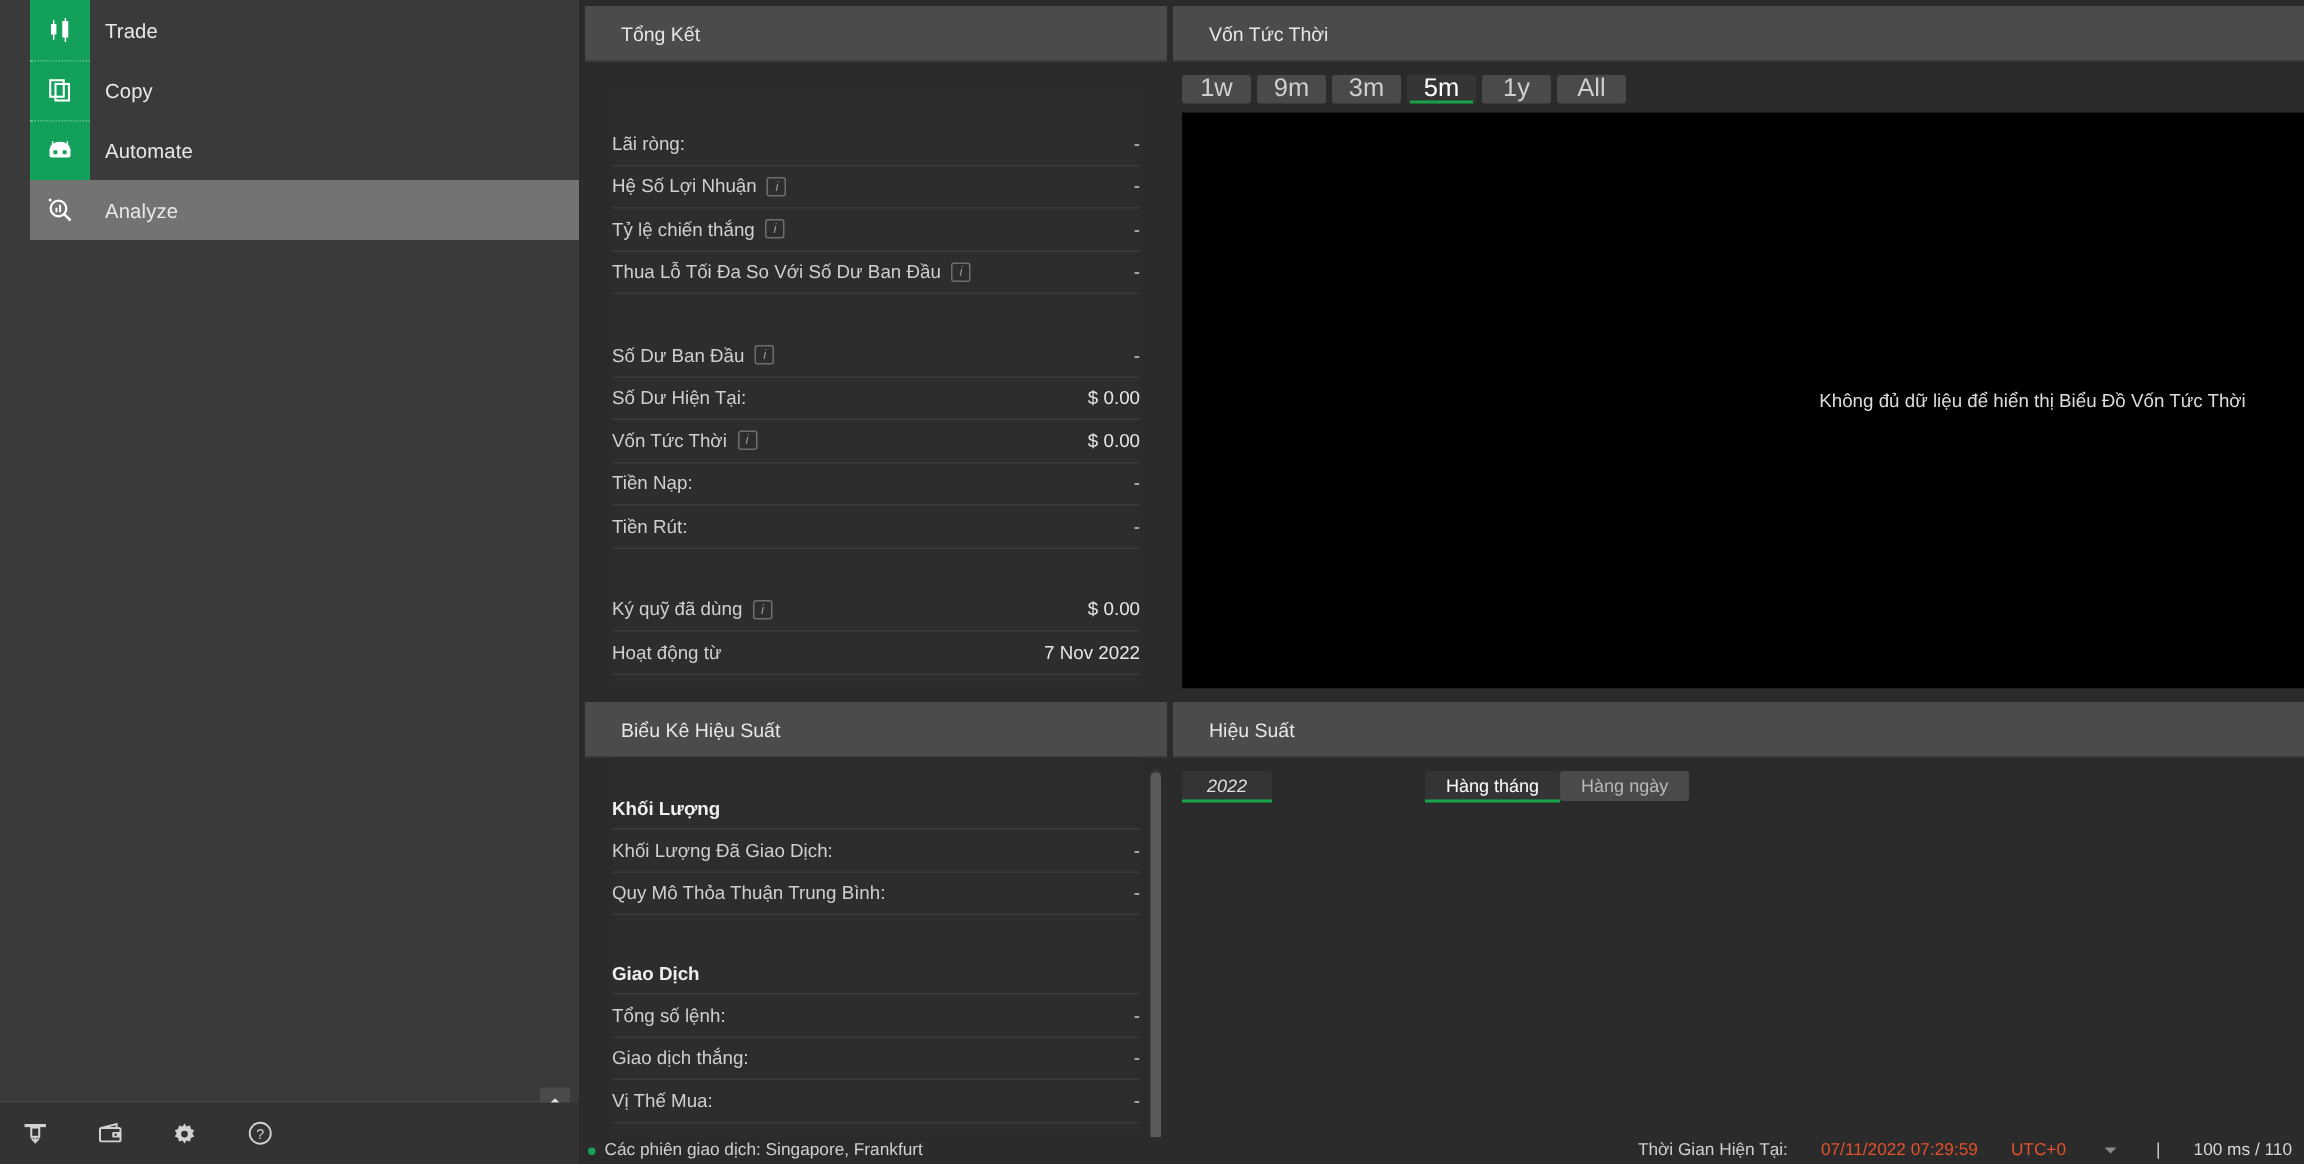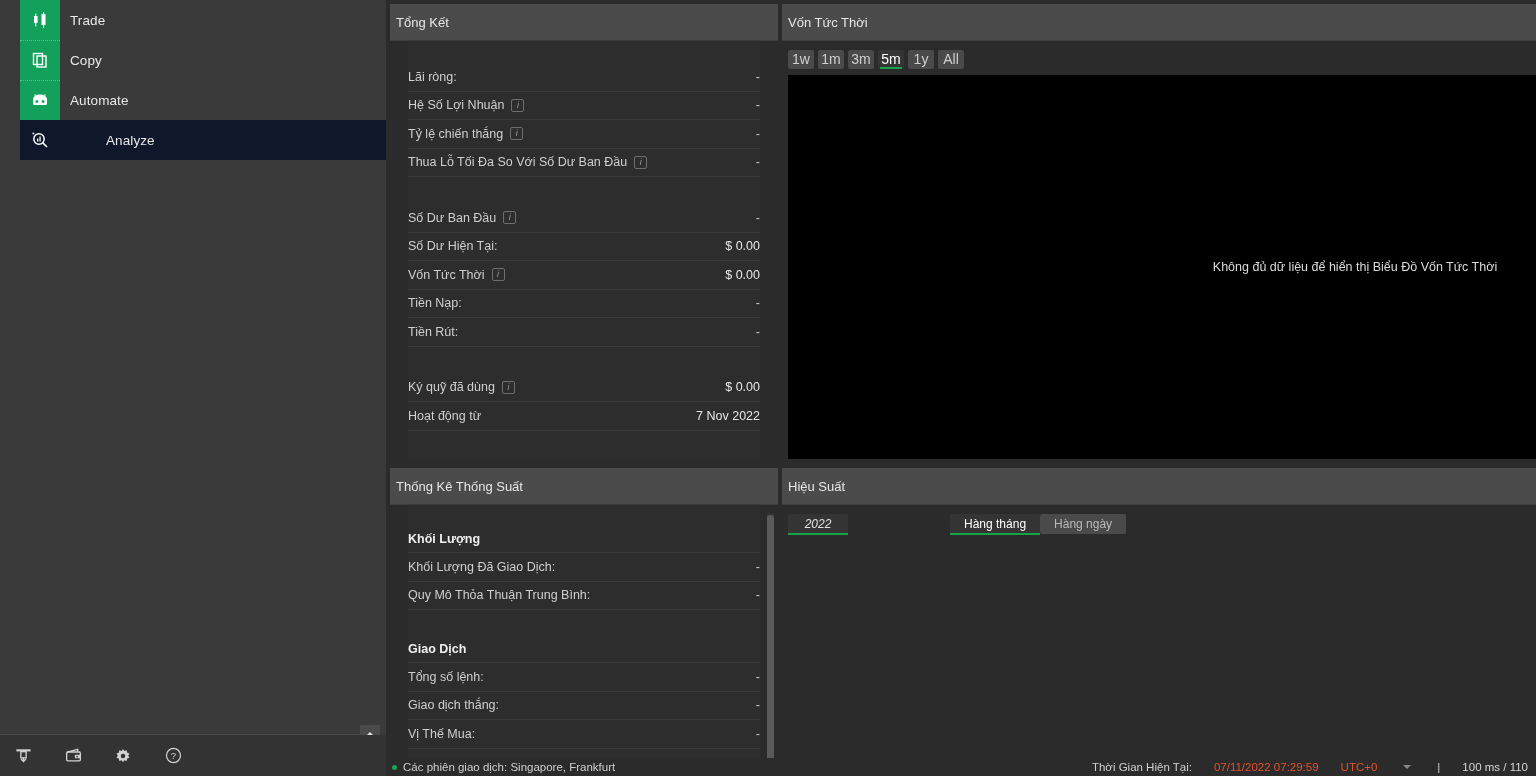--- a/index.html
+++ b/index.html
@@ -24,21 +24,21 @@
     cursor: pointer;
     position: relative;
     margin-left: 20px;
   }
   .nav-item .ico-box {
     width: 40px; height: 40px;
     background: #13a05a;
     display: flex; align-items: center; justify-content: center;
     flex: 0 0 40px;
   }
-  .nav-item.active { background: #0f172a; gap: 36px; }
+  .nav-item.active { background: #737373; }
   .nav-item.active .ico-box { background: transparent; }
   .nav-label {
     margin-left: 10px; font-size: 13.5px; color: #e8e8e8;
     letter-spacing: .1px;
   }
   .nav-item + .nav-item::before {
     content: ""; position: absolute; top: 0; left: 0; width: 40px;
     border-top: 1px dotted #5fbf8c;
   }
   .nav-item.active::before { border-top: none; }
@@ -69,29 +69,29 @@
   
   .main {
     flex: 1; height: 776px; position: relative;
     background: #2b2b2b;
     display: flex; flex-wrap: wrap;
   }
 
   .panel { position: absolute; display: flex; flex-direction: column; }
   .panel-head {
     height: 37px; background: #4b4b4b;
-    display: flex; align-items: center; padding-left: 6px;
+    display: flex; align-items: center; padding-left: 24px;
     font-size: 13px; color: #e6e6e6;
     border-bottom: 1px solid #3d3d3d;
   }
   .panel-body { flex: 1; background: #2b2b2b; position: relative; overflow: hidden; }
 
   
   #p-summary { left: 4px; top: 4px; width: 388px; height: 455px; }
-  #p-summary .panel-body { padding: 0 18px; }
+  #p-summary .panel-body { padding: 0 18px; margin-top: 19px; }
   .inner-card {
     margin-top: 0; height: 100%;
     background: #2d2d2d;
     padding-top: 22px;
   }
   .kv-row {
     display: flex; align-items: center; justify-content: space-between;
     height: 28.5px;
     border-bottom: 1px solid #3b3b3b;
     font-size: 12.5px; color: #cfcfcf;
@@ -115,24 +115,24 @@
   }
 
   
   #p-equity { left: 396px; top: 4px; width: 1140px; height: 455px; }
   #p-equity .panel-body { padding: 0; background: #2b2b2b; }
   .chart-toolbar {
     height: 30px; display: flex; align-items: center; gap: 4px;
     padding: 6px 0 0 6px;
   }
   .tf-btn {
-    width: 26px; height: 19px;
+    width: 46px; height: 19px;
     background: #4a4a4a;
     display: flex; align-items: center; justify-content: center;
-    font-size: 14px; color: #cfcfcf;
+    font-size: 17px; color: #cfcfcf;
     cursor: pointer; border-radius: 2px;
     position: relative;
   }
   .tf-btn.active { background: #353535; color: #ffffff; }
   .tf-btn.active::after {
     content: ""; position: absolute; bottom: 0; left: 2px; right: 2px;
     height: 2px; background: #16a34a;
   }
   .chart-canvas {
     position: absolute; left: 6px; right: 0; top: 34px; bottom: 0;
@@ -379,34 +379,34 @@
 
         </div>
       </div>
     </div>
 
     <div class="panel" id="p-equity">
       <div class="panel-head">Vốn Tức Thời</div>
       <div class="panel-body">
         <div class="chart-toolbar">
           <div class="tf-btn">1w</div>
-          <div class="tf-btn">1m</div>
+          <div class="tf-btn">9m</div>
           <div class="tf-btn">3m</div>
           <div class="tf-btn active">5m</div>
           <div class="tf-btn">1y</div>
           <div class="tf-btn">All</div>
         </div>
         <div class="chart-canvas">
           <span class="empty-msg">Không đủ dữ liệu để hiển thị Biểu Đồ Vốn Tức Thời</span>
         </div>
       </div>
     </div>
 
     <div class="panel" id="p-stats">
-      <div class="panel-head">Thống Kê Thống Suất</div>
+      <div class="panel-head">Biểu Kê Hiệu Suất</div>
       <div class="panel-body">
         <div class="inner-card">
 
           <div class="sec-title">Khối Lượng</div>
           <div class="kv-row">
             <span class="kv-label">
                 <span>Khối Lượng Đã Giao Dịch:</span>
               </span>
             <span class="kv-val dash">-</span>
           </div>

